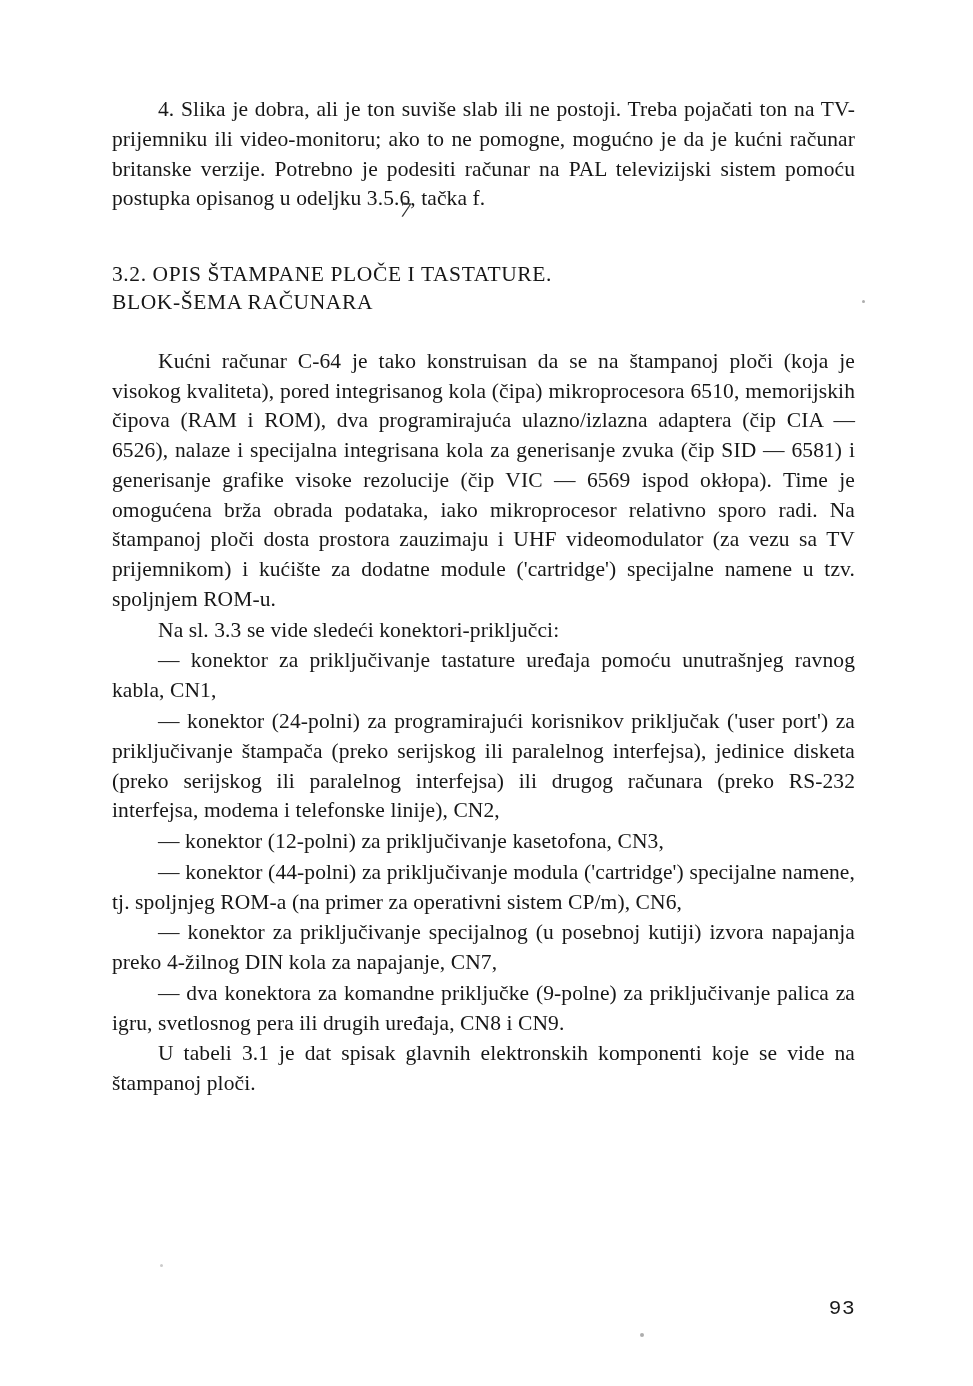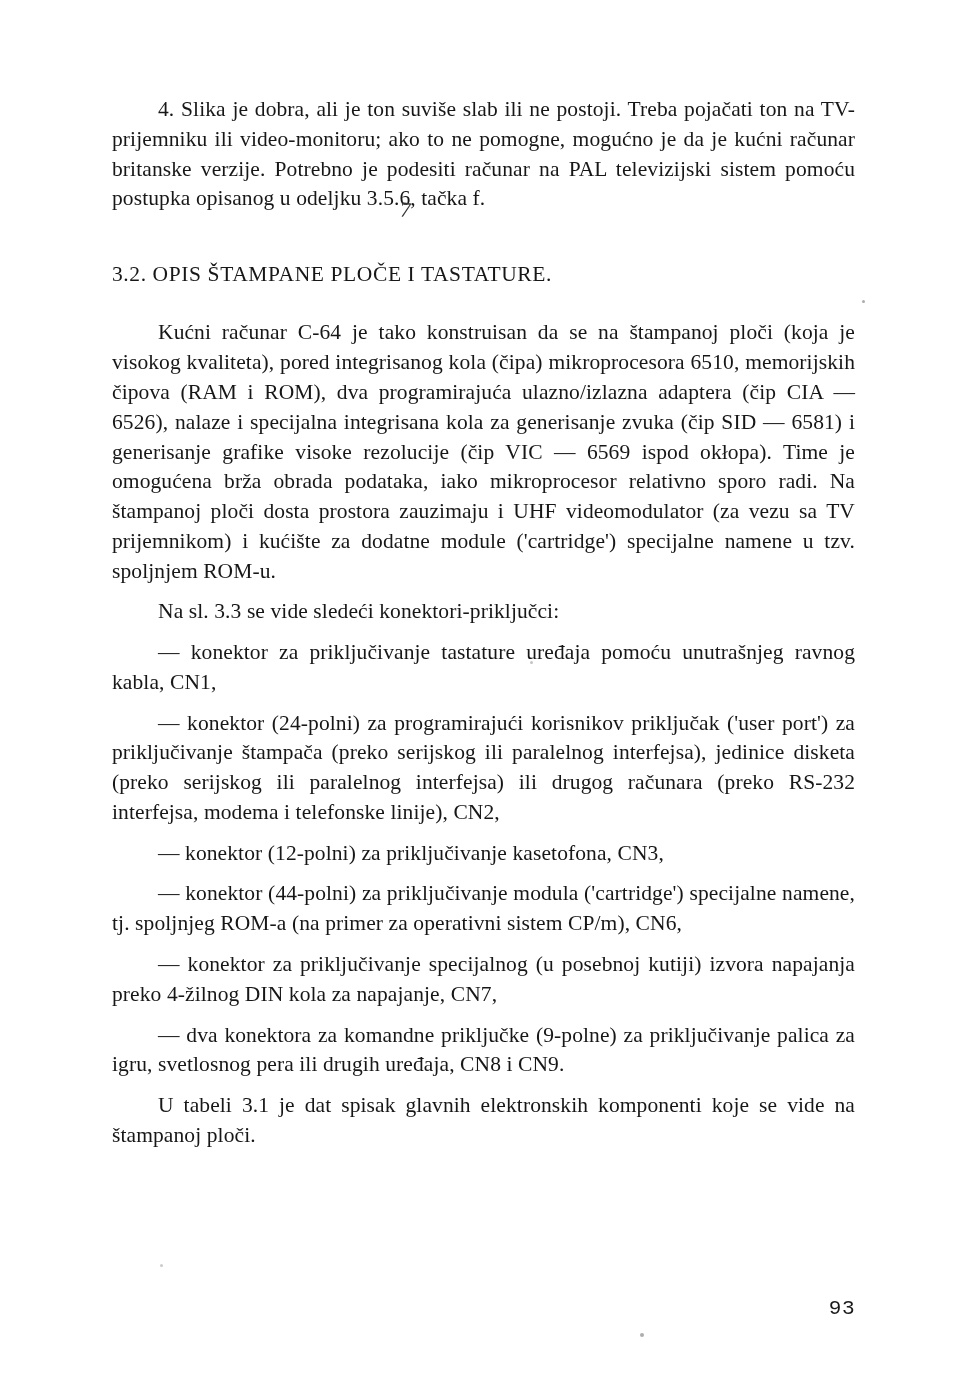--- a/index.html
+++ b/index.html
@@ -32,21 +32,21 @@
   }
   .para {
     margin: 0 0 0 0;
     text-indent: 46px;
     text-align: justify;
   }
   .para.dash {
     text-indent: 46px;
   }
   .para + .para {
-    margin-top: 11px;
+    margin-top: 1px;
   }
   .section-title {
     font-size: 21.5px;
     line-height: 1.32;
     margin: 46px 0 30px 0;
     letter-spacing: 0.6px;
   }
   .section-title .line2 {
     display: block;
   }
@@ -85,20 +85,21 @@
 <body>
 
 <div class="page">
 
   <div class="textblock">
 
     <p class="para">4. Slika je dobra, ali je ton suviše slab ili ne postoji. Treba pojačati ton na TV-prijemniku ili video-monitoru; ako to ne pomogne, mogućno je da je kućni računar britanske verzije. Potrebno je podesiti računar na PAL televizijski sistem pomoću postupka opisanog u odeljku 3.5.6, tačka f.</p>
 
     <div class="section-title">
       <span>3.2. OPIS ŠTAMPANE PLOČE I TASTATURE.</span>
+      <span class="line2">BLOK-ŠEMA RAČUNARA</span>
     </div>
 
     <p class="para">Kućni računar C-64 je tako konstruisan da se na štampanoj ploči (koja je visokog kvaliteta), pored integrisanog kola (čipa) mikroprocesora 6510, memorijskih čipova (RAM i ROM), dva programirajuća ulazno/izlazna adaptera (čip CIA — 6526), nalaze i specijalna integrisana kola za generisanje zvuka (čip SID — 6581) i generisanje grafike visoke rezolucije (čip VIC — 6569 ispod okłopa). Time je omogućena brža obrada podataka, iako mikroprocesor relativno sporo radi. Na štampanoj ploči dosta prostora zauzimaju i UHF videomodulator (za vezu sa TV prijemnikom) i kućište za dodatne module ('cartridge') specijalne namene u tzv. spoljnjem ROM-u.</p>
 
     <p class="para gap-small">Na sl. 3.3 se vide sledeći konektori-priključci:</p>
 
     <p class="para dash gap-small">— konektor za priključivanje tastature uređaja pomoću unutrašnjeg ravnog kabla, CN1,</p>
 
     <p class="para dash gap-small">— konektor (24-polni) za programirajući korisnikov priključak ('user port') za priključivanje štampača (preko serijskog ili paralelnog interfejsa), jedinice disketa (preko serijskog ili paralelnog interfejsa) ili drugog računara (preko RS-232 interfejsa, modema i telefonske linije), CN2,</p>
 

